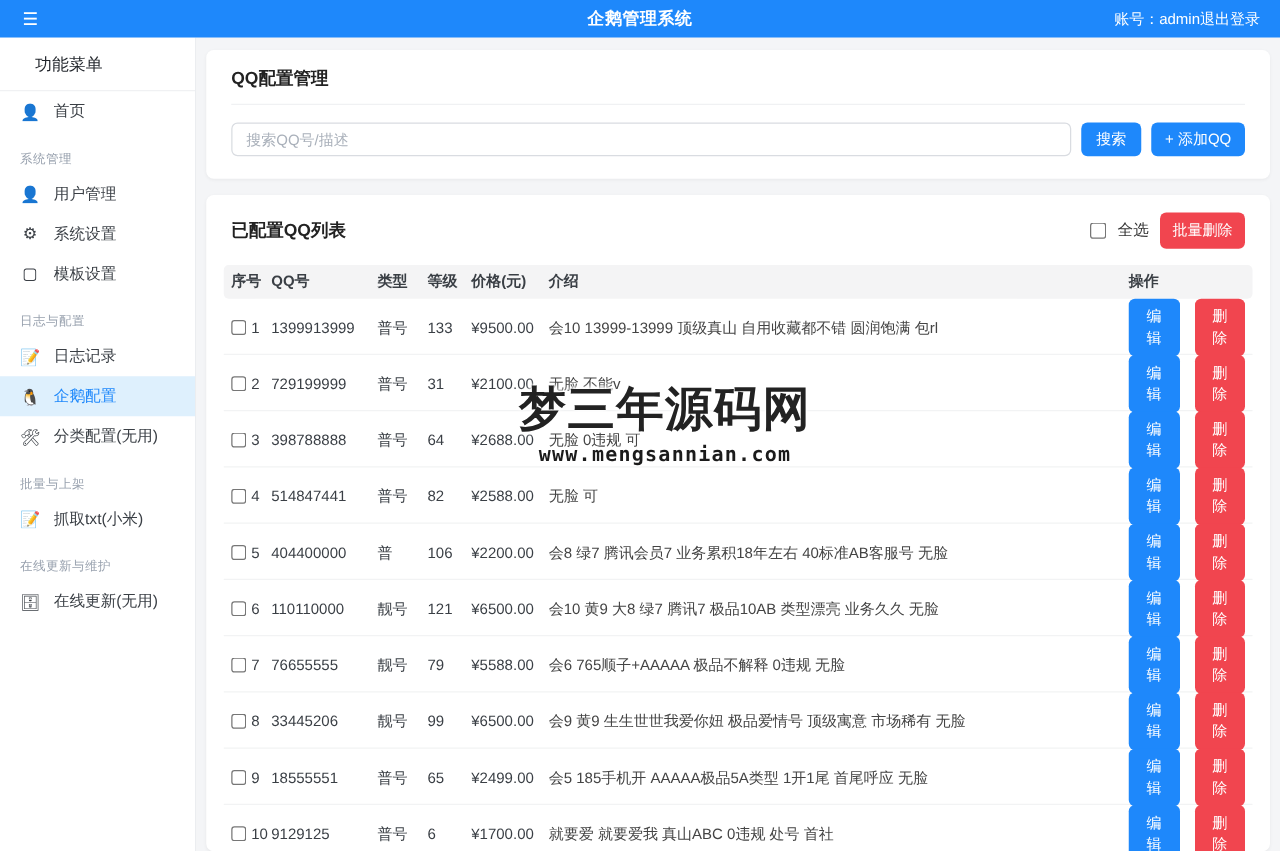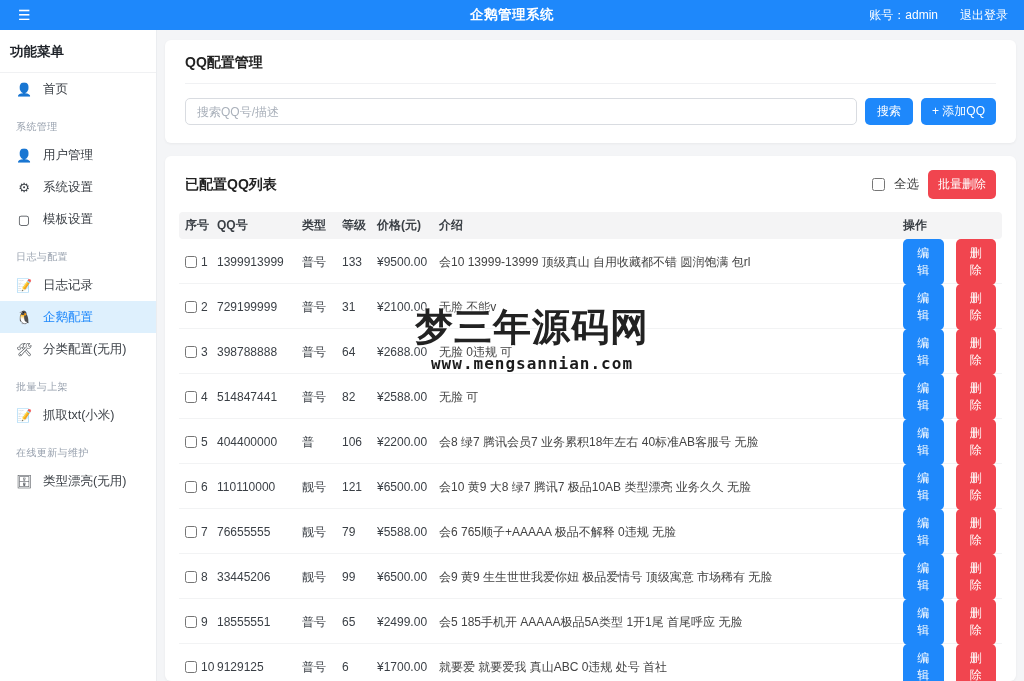--- a/index.html
+++ b/index.html
@@ -3,27 +3,27 @@
 <meta charset="utf-8">
 <style>
   * { margin:0; padding:0; box-sizing:border-box; }
   html,body { width:1024px; height:681px; overflow:hidden; }
   body { font-family:"Liberation Sans","DejaVu Sans",sans-serif; background:#f4f5f7; color:#333; }
 
   
   .topbar { height:30px; background:#1e88fb; display:flex; align-items:center; position:relative; color:#fff; }
   .burger { margin-left:18px; font-size:14px; line-height:1; cursor:pointer; }
   .topbar-title { position:absolute; left:50%; transform:translateX(-50%); font-size:13.5px; font-weight:bold; letter-spacing:0.5px; }
-  .topbar-right { margin-left:auto; display:flex; align-items:center; gap:22px; font-size:12px; margin-right:16px; }
+  .topbar-right { margin-left:auto; display:flex; align-items:center; font-size:12px; margin-right:16px; }
   .logout { cursor:pointer; }
 
   
   .layout { display:flex; height:651px; }
   .sidebar { width:157px; background:#fff; border-right:1px solid #ebedf0; flex-shrink:0; overflow:hidden; }
-  .side-title { font-size:13.5px; font-weight:bold; color:#1f2329; padding:13px 10px 11px; border-bottom:1px solid #f0f1f3; }
+  .side-title { font-size:13.5px; font-weight:normal; color:#1f2329; padding:13px 28px 11px; border-bottom:1px solid #f0f1f3; }
   .side-label { font-size:10px; color:#98a1ae; padding:15px 16px 5px; letter-spacing:0.4px; }
   .side-item { display:flex; align-items:center; gap:11px; padding:8px 16px; font-size:12.5px; color:#3a3f45; cursor:pointer; height:32px; }
   .side-item.active { background:#def0fd; color:#1e88fb; }
   .side-icon { font-size:13px; width:16px; text-align:center; flex-shrink:0; }
 
   
   .main { flex:1; padding:10px 8px; position:relative; overflow:hidden; }
   .card { background:#fff; border-radius:6px; box-shadow:0 1px 3px rgba(0,0,0,0.05); }
   .card-top { padding:12px 20px 18px; }
   .card-top-title { font-size:14px; font-weight:bold; color:#222; padding:2px 0 11px; border-bottom:1px solid #f0f1f3; }
@@ -117,21 +117,21 @@
           <div class="side-label">批量与上架</div>
           <div class="side-item">
             <span class="side-icon">📝</span>
             <span class="side-text">抓取txt(小米)</span>
           </div>
         </div>
         <div class="side-section">
           <div class="side-label">在线更新与维护</div>
           <div class="side-item">
             <span class="side-icon">🗄</span>
-            <span class="side-text">类型漂亮(无用)</span>
+            <span class="side-text">在线更新(无用)</span>
           </div>
         </div>
       </div>
   </div>
 
   <div class="main">
 
     <div class="card card-top">
       <div class="card-top-title">QQ配置管理</div>
       <div class="search-row">

